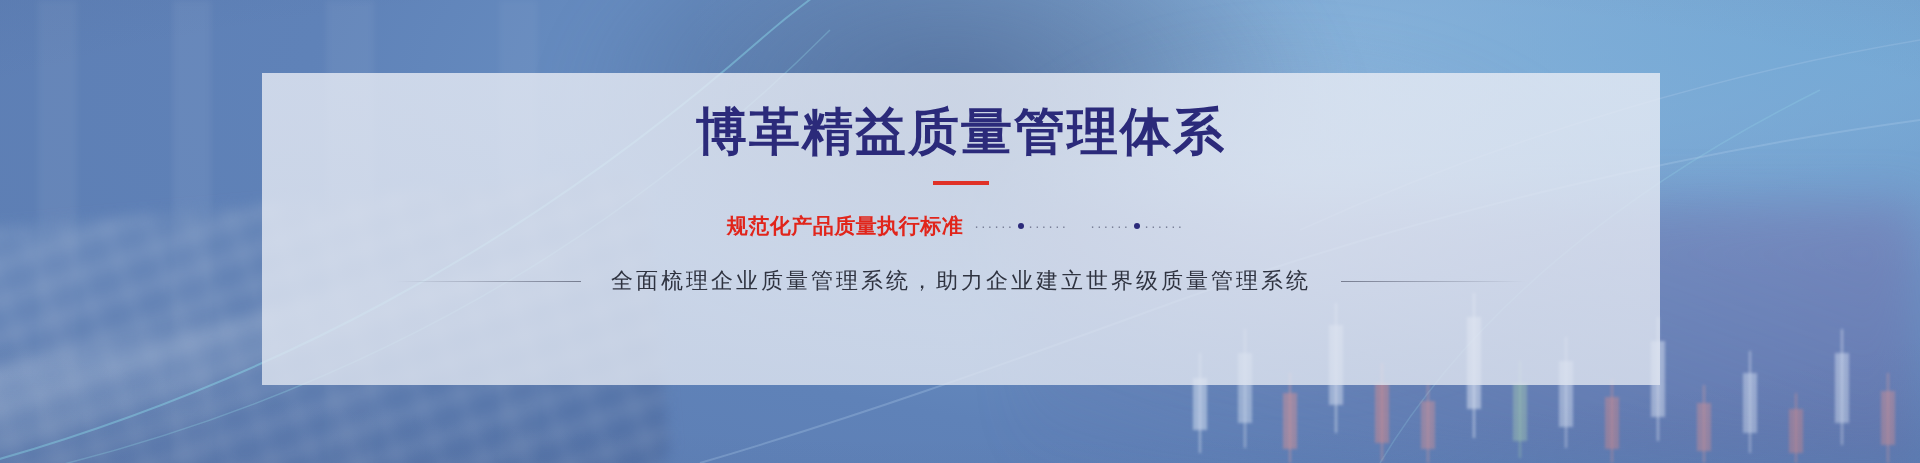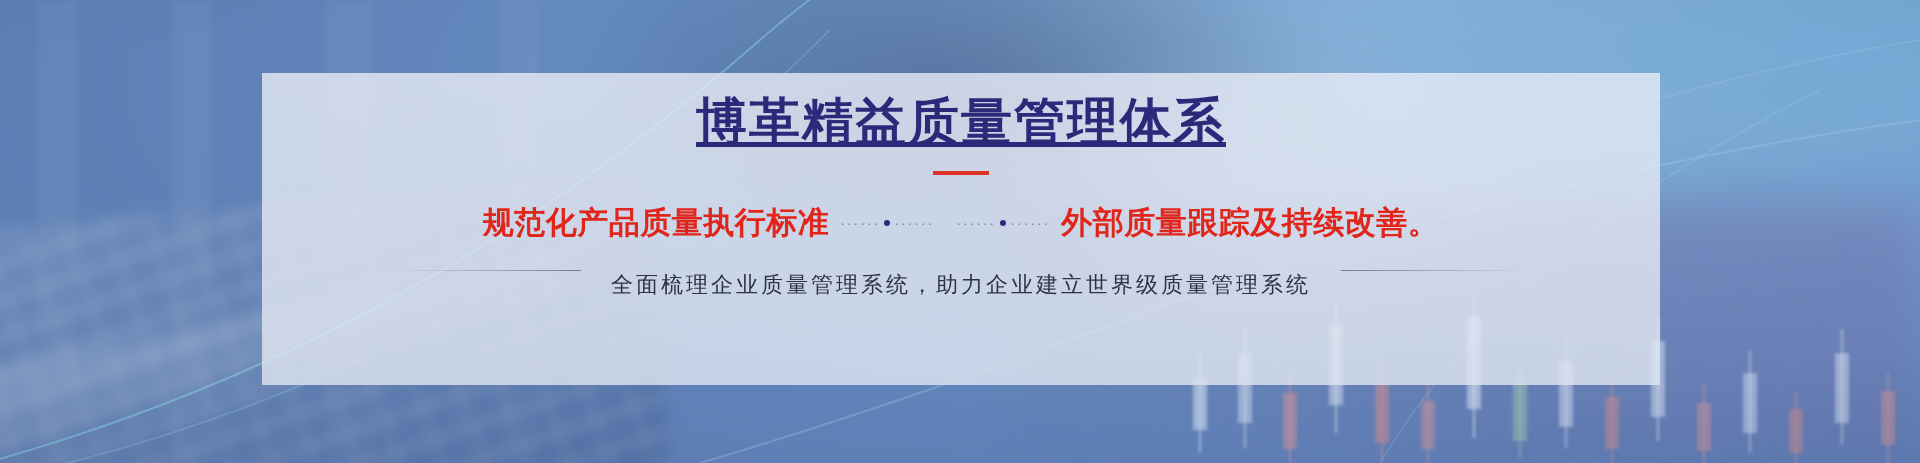--- a/index.html
+++ b/index.html
@@ -82,48 +82,47 @@
   }
 
   
   #panel{
     position:absolute;left:262px;top:73px;width:1398px;height:312px;
     background:linear-gradient(180deg,rgba(232,236,245,.80) 0%,rgba(228,233,243,.80) 55%,rgba(224,230,241,.80) 100%);
     display:flex;flex-direction:column;align-items:center;justify-content:flex-start;
   }
 
   .title{
-    margin-top:23px;
+    margin-top:33px;
     font-size:51px;line-height:1;font-weight:bold;
     color:#2b2a7a;letter-spacing:2px;
     white-space:nowrap;
-    text-decoration:underline;
   }
   .title-rule{
     margin-top:24px;width:56px;height:4px;background:#e03127;
   }
   .subline{
     margin-top:27px;
     display:flex;align-items:center;justify-content:center;
     white-space:nowrap;
   }
   .subline .seg{
-    font-size:31px;font-weight:bold;color:#e1251b;letter-spacing:.5px;
+    font-size:21px;font-weight:bold;color:#e1251b;letter-spacing:.5px;
   }
   .sep{
     display:inline-flex;align-items:center;margin:0 11px;
   }
   .sep .dots{
     font-size:14px;color:#7b8199;letter-spacing:2px;line-height:1;
   }
   .sep .dot{
     width:6px;height:6px;border-radius:50%;background:#2b2a7a;margin:0 4px;display:inline-block;
   }
   .tagwrap{
-    margin-top:26px;display:flex;align-items:flex-start;justify-content:center;white-space:nowrap;
+    margin-top:26px;display:flex;align-items:center;justify-content:center;white-space:nowrap;
   }
   .tag-rule{width:185px;height:1px;background:linear-gradient(90deg,rgba(90,95,115,0),rgba(90,95,115,.75));}
   .tag-rule.right{background:linear-gradient(90deg,rgba(90,95,115,.75),rgba(90,95,115,0));}
   .tagline{
     font-size:22px;color:#2f3340;letter-spacing:3px;margin:0 30px;
   }
 </style>
 </head>
 <body>
 
@@ -196,21 +195,20 @@
       <span class="sep">
         <span class="dots">······</span>
         <span class="dot"></span>
         <span class="dots">······</span>
       </span>
       <span class="sep">
         <span class="dots">······</span>
         <span class="dot"></span>
         <span class="dots">······</span>
       </span>
-      <span class="seg">外部质量跟踪及持续改善。</span>
     </div>
 
     <div class="tagwrap">
       <span class="tag-rule"></span>
       <span class="tagline">全面梳理企业质量管理系统，助力企业建立世界级质量管理系统</span>
       <span class="tag-rule right"></span>
     </div>
 
   </div>
 </div>

